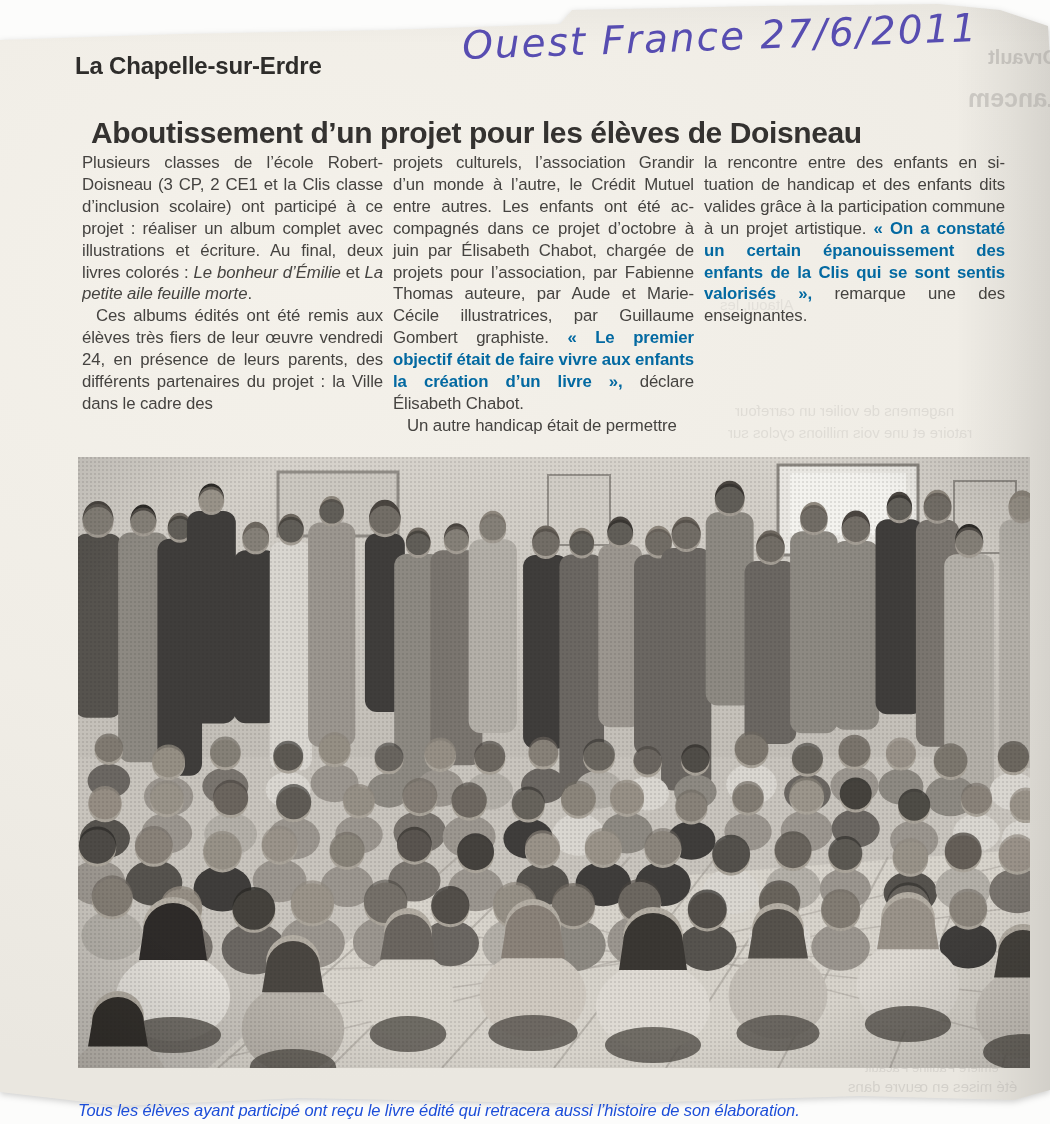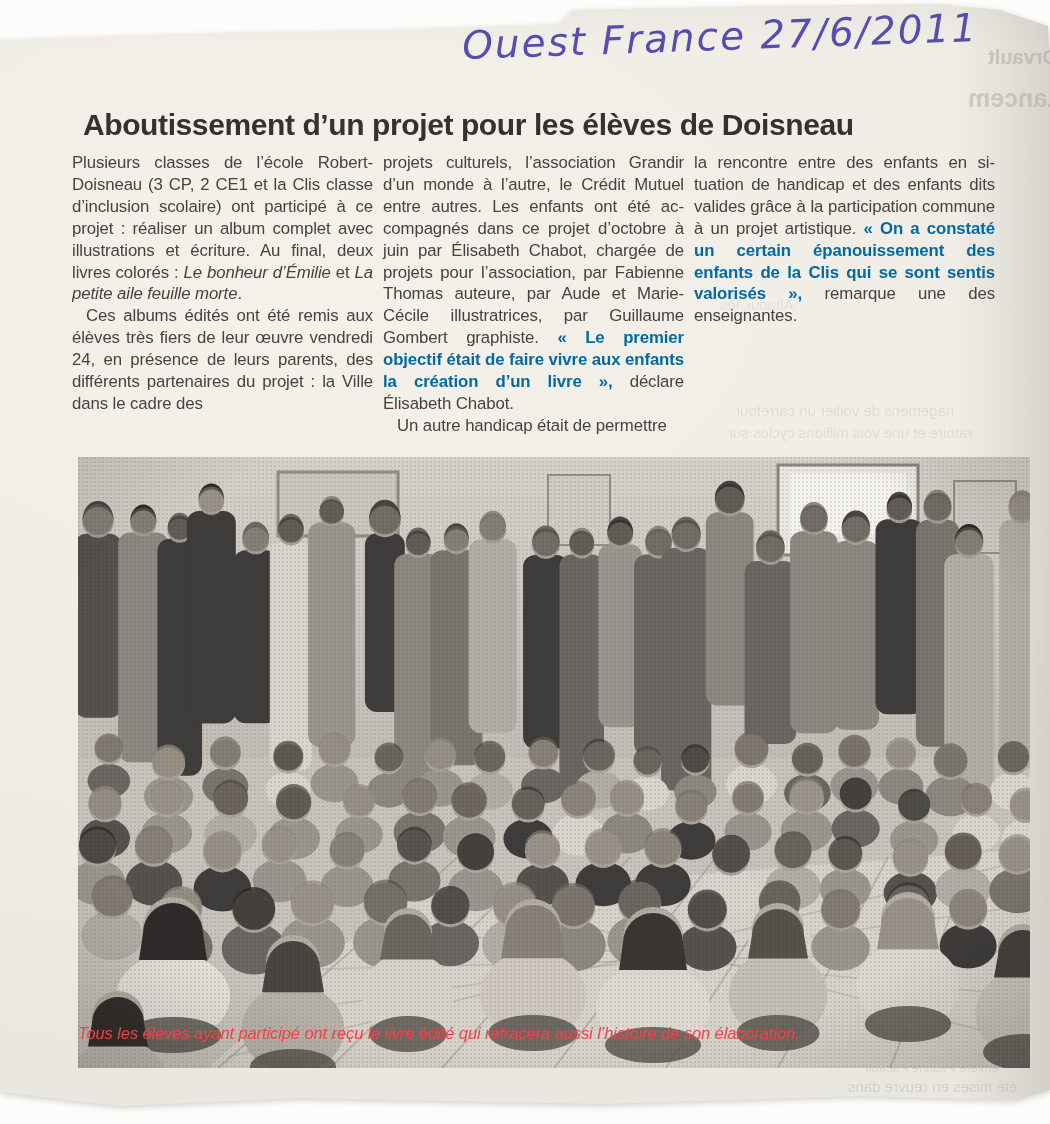--- a/index.html
+++ b/index.html
@@ -14,55 +14,56 @@
     clip-path:polygon(0px 40px,180px 34px,388px 30px,560px 24px,572px 10px,760px 6px,
       938px 4px,1000px 10px,1048px 26px,1050px 60px,1050px 1090px,1014px 1100px,
       860px 1096px,600px 1104px,300px 1098px,120px 1106px,0px 1092px);}
   .kicker{position:absolute;left:75px;top:52px;font-size:24px;font-weight:700;
     color:#2e2d2b;letter-spacing:-.2px;}
   .handwriting{position:absolute;left:462px;top:14px;font-family:"DejaVu Sans",sans-serif;
     font-style:italic;font-size:39px;color:#4b40ad;letter-spacing:2px;
     transform:rotate(-2deg);white-space:nowrap;opacity:.92;}
   .headline{position:absolute;left:75px;top:100px;width:900px;font-size:30px;
     font-weight:600;color:#343230;letter-spacing:-.4px;}
-  .columns{position:absolute;left:72px;top:152px;width:940px;height:298px;
+  .columns{position:absolute;left:82px;top:152px;width:940px;height:298px;
     display:flex;gap:10px;overflow:hidden;}
   .col{width:301px;font-size:16.8px;line-height:21.9px;color:#454340;
     text-align:justify;letter-spacing:-.1px;-webkit-hyphens:auto;hyphens:auto;}
   .col p{margin:0;}
   .col p.ind{text-indent:14px;}
   .col .b{font-weight:700;color:#0369a1;}
   .col .i{font-style:italic;}
   .photo-frame{position:absolute;left:78px;top:457px;width:952px;height:611px;
     background:#c8c4bd;overflow:hidden;}
-  .caption{position:absolute;left:78px;top:1024px;width:910px;font-size:16.5px;
-    font-style:italic;color:#ef4444;letter-spacing:-.1px;}
+  .caption{position:absolute;left:78px;top:1101px;width:910px;font-size:16.5px;
+    font-style:italic;color:#1d4ed8;letter-spacing:-.1px;}
   .ghost{position:absolute;transform:scaleX(-1);color:#aba8a4;white-space:nowrap;
     filter:blur(.5px);pointer-events:none;}
 </style>
 </head>
 <body>
 
 <div class="scan">
   <div class="paper-wrap">
     <div class="paper"></div>
   </div>
 
   <span class="ghost" style="left:988px;top:46px;font-weight:700;font-size:20px;opacity:.55">Orvault</span>
   <span class="ghost" style="left:968px;top:84px;font-weight:700;font-size:25px;opacity:.5">Lancem</span>
   <span class="ghost" style="left:720px;top:296px;font-size:15px;opacity:.20">Altaoui, les</span>
   <span class="ghost" style="left:735px;top:402px;font-size:15px;opacity:.25">nagemens de voilier un carrefour</span>
   <span class="ghost" style="left:728px;top:424px;font-size:15px;opacity:.25">ratoire et une vois millions cyclos sur</span>
   <span class="ghost" style="left:865px;top:1060px;font-size:13px;opacity:.30">emière Pauline Pacault</span>
   <span class="ghost" style="left:848px;top:1078px;font-size:15px;opacity:.35">été mises en œuvre dans</span>
 
+  <div class="kicker">La Chapelle-sur-Erdre</div>
 
   <div class="handwriting">Ouest France 27/6/2011</div>
 
-  <h1 class="headline" style="margin:8px">Aboutissement d’un projet pour les élèves de Doisneau</h1>
+  <h1 class="headline" style="margin:16px">Aboutissement d’un projet pour les élèves de Doisneau</h1>
 
   <div class="columns">
     <div class="col" lang="fr" id="col-0">
         <p><span>Plusieurs classes de l’école Robert-Doisneau (3 CP, 2 CE1 et la Clis classe d’inclusion scolaire) ont parti­cipé à ce projet : réaliser un album complet avec illustrations et écriture. Au final, deux livres colorés : </span><span class="i">Le bon­heur d’Émilie</span><span> et </span><span class="i">La petite aile feuille morte</span><span>.</span></p>
         <p class="ind"><span>Ces albums édités ont été remis aux élèves très fiers de leur œuvre vendredi 24, en présence de leurs parents, des différents parte­naires du projet : la Ville dans le cadre des</span></p>
       </div>
     <div class="col" lang="fr" id="col-1">
         <p><span>projets culturels, l’association Grandir d’un monde à l’autre, le Crédit Mutuel entre autres. Les enfants ont été ac­compagnés dans ce projet d’octobre à juin par Élisabeth Chabot, chargée de projets pour l’association, par Fa­bienne Thomas auteure, par Aude et Marie-Cécile illustratrices, par Guillaume Gombert graphiste. </span><span class="b">« Le premier objectif était de faire vivre aux enfants la création d’un livre »,</span><span> déclare Élisabeth Chabot.</span></p>
         <p class="ind"><span>Un autre handicap était de permettre</span></p>
       </div>

